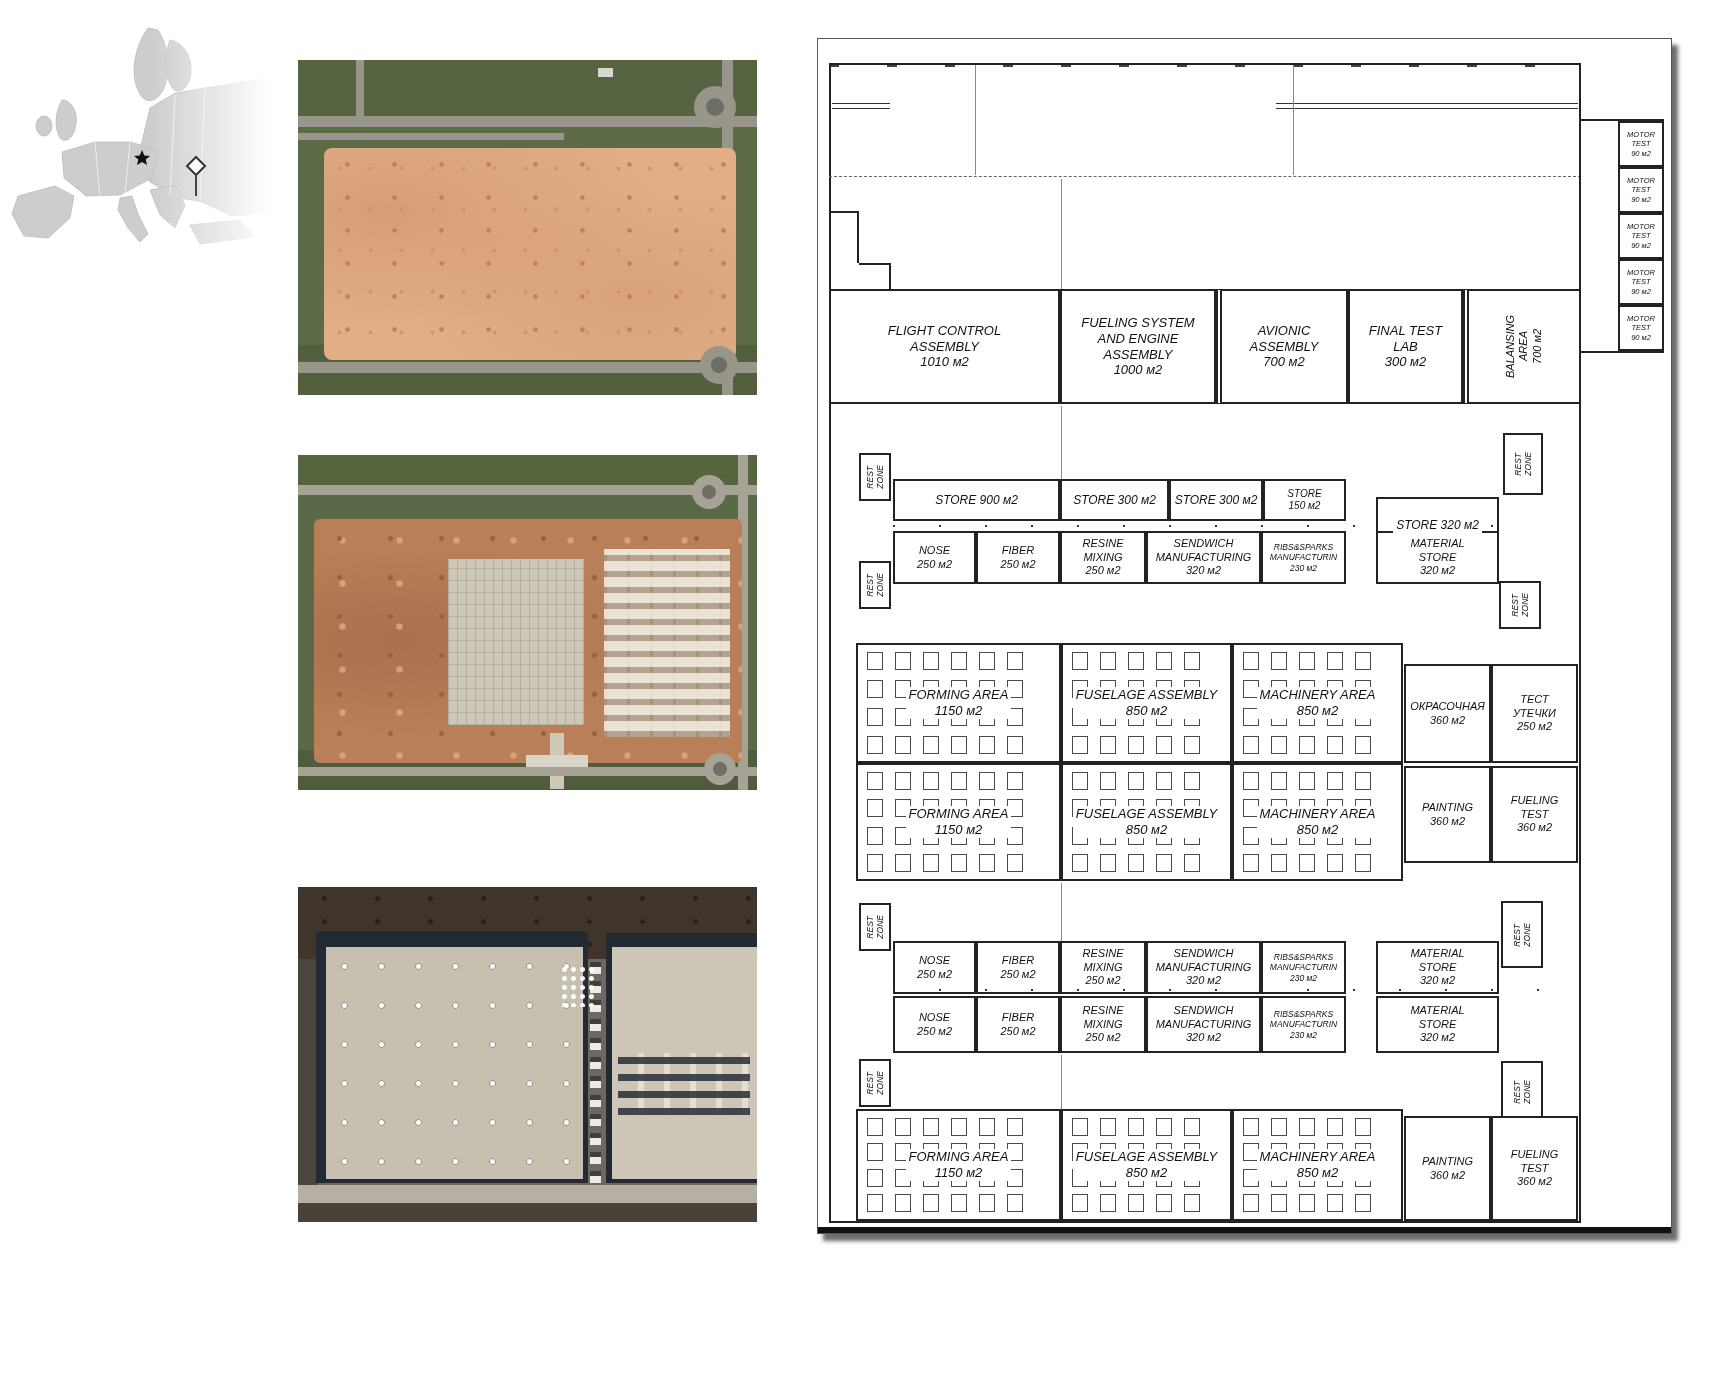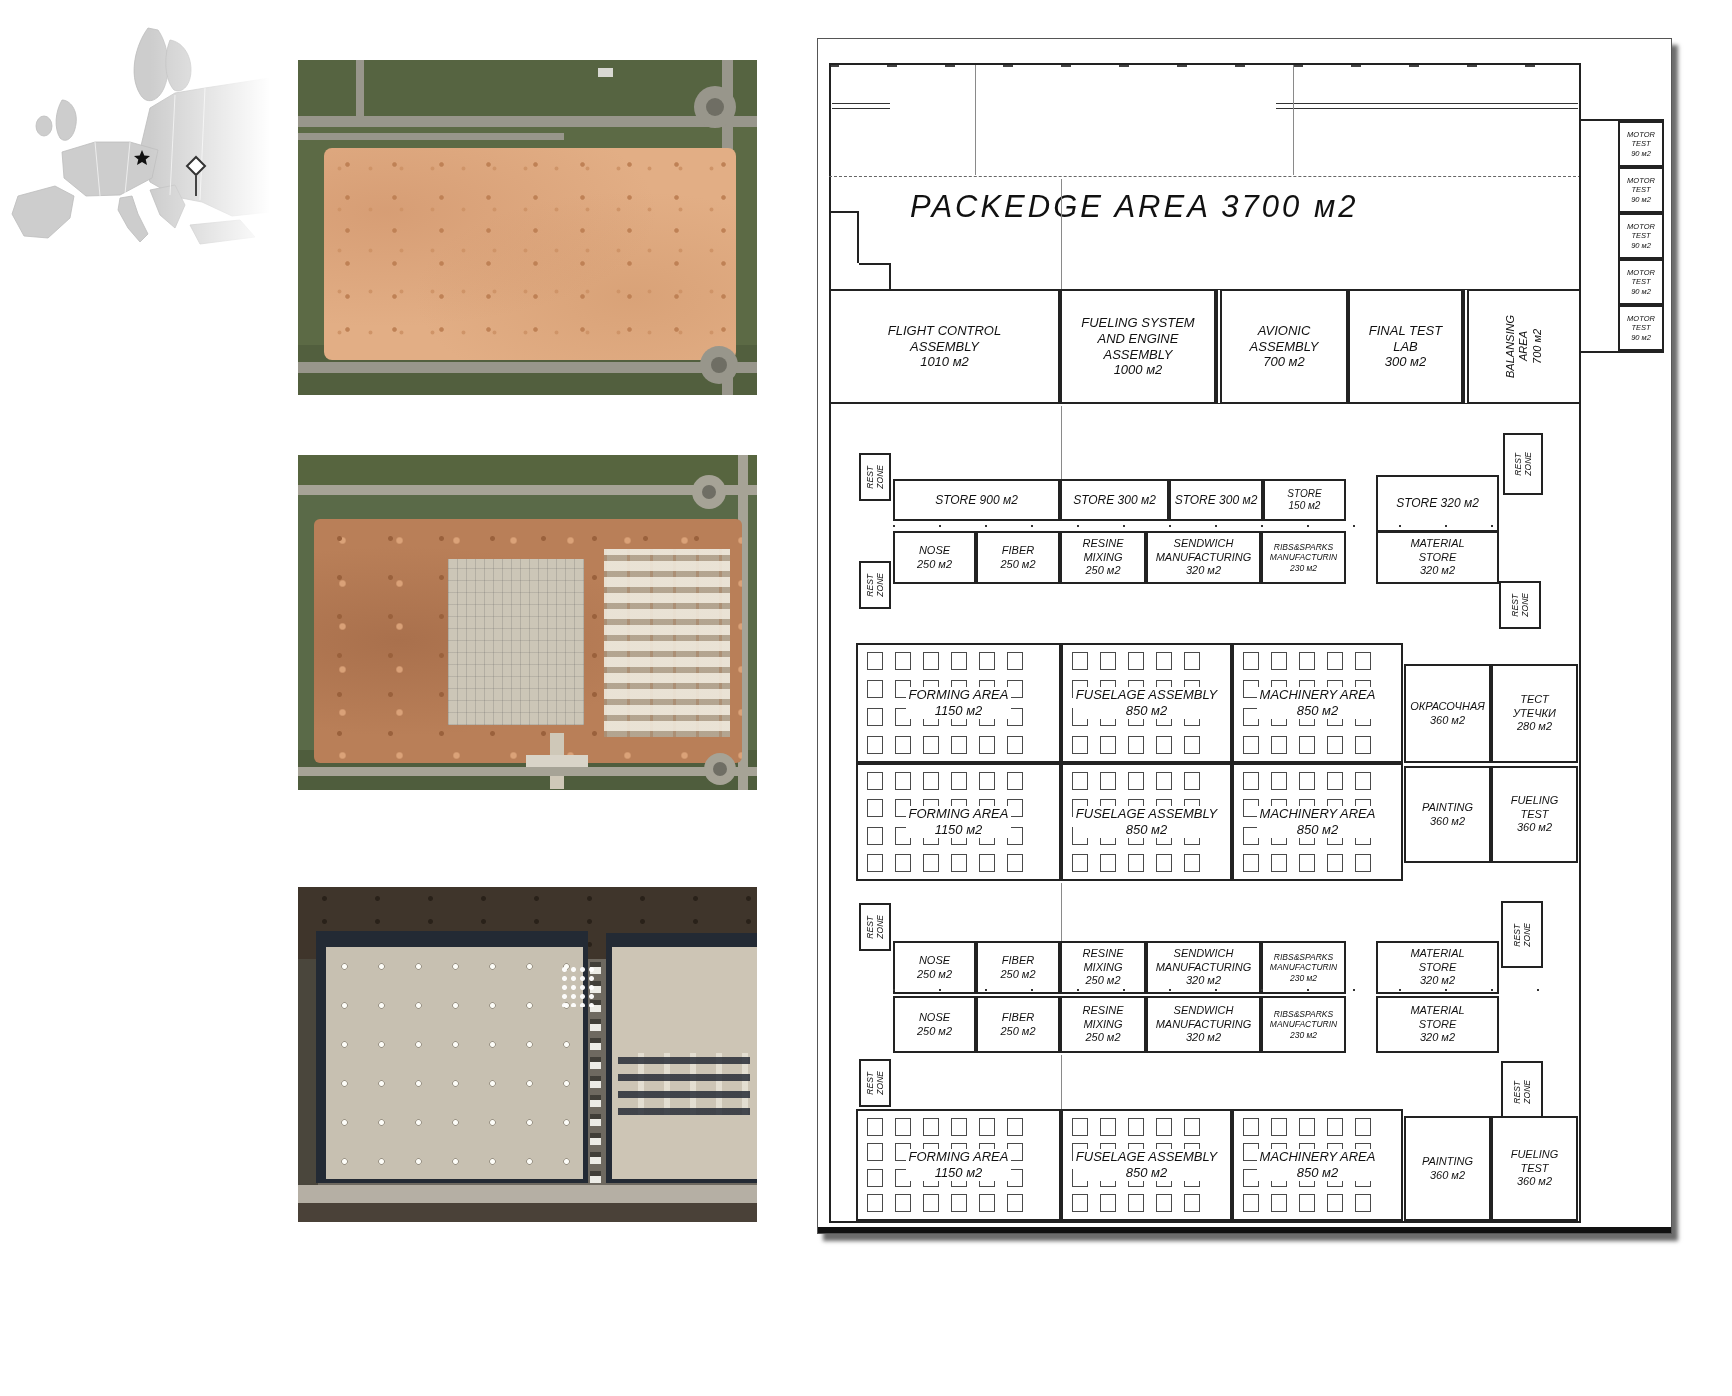--- a/index.html
+++ b/index.html
@@ -162,21 +162,20 @@
 <div id="plan">
   <div id="bldg"></div>
   <div class="ticks" style="left:11px;top:24px;width:752px"></div>
 
   <div class="dline" style="left:14px;top:64px;width:58px"></div>
   <div class="dline" style="left:458px;top:64px;width:302px"></div>
   <div class="vline" style="left:157px;top:26px;height:110px"></div>
   <div class="vline" style="left:475px;top:26px;height:110px"></div>
   <div class="dashline" style="left:11px;top:137px;width:752px"></div>
 
-  <div class="title" style="left:92px;top:150px;width:360px;font-size:31px;letter-spacing:3px;text-align:center">PACKEDGE AREA 3700 м2</div>
   <div class="steps" style="left:11px;top:172px;width:30px;height:52px"></div>
   <div class="steps" style="left:41px;top:224px;width:32px;height:26px"></div>
   <div class="vline" style="left:243px;top:140px;height:110px"></div>
 
   <div class="rm" style="left:11px;top:250px;width:231px;height:115px">
     <span class="lbl f13">FLIGHT CONTROL
 ASSEMBLY
 1010 м2</span>
     </div>
   <div class="rm" style="left:242px;top:250px;width:156px;height:115px">
@@ -244,21 +243,21 @@
   <div class="rm" style="left:242px;top:440px;width:109px;height:42px">
     <span class="lbl f12">STORE 300 м2</span>
     </div>
   <div class="rm" style="left:351px;top:440px;width:94px;height:42px">
     <span class="lbl f12">STORE 300 м2</span>
     </div>
   <div class="rm" style="left:445px;top:440px;width:83px;height:42px">
     <span class="lbl f10">STORE
 150 м2</span>
     </div>
-  <div class="rm" style="left:558px;top:436px;width:123px;height:57px">
+  <div class="rm" style="left:558px;top:458px;width:123px;height:57px">
     <span class="lbl f12">STORE 320 м2</span>
     </div>
   <div class="dotline" style="left:75px;top:486px;width:606px"></div>
 
   <div class="rm" style="left:75px;top:492px;width:83px;height:53px">
     <span class="lbl f11">NOSE
 250 м2</span>
     </div>
   <div class="rm" style="left:158px;top:492px;width:84px;height:53px">
     <span class="lbl f11">FIBER
@@ -376,21 +375,21 @@
     <span class="lbl f13">MACHINERY AREA
 850 м2</span>
     </div>
   <div class="rm" style="left:586px;top:625px;width:87px;height:99px">
     <span class="lbl f11">ОКРАСОЧНАЯ
 360 м2</span>
     </div>
   <div class="rm" style="left:673px;top:625px;width:87px;height:99px">
     <span class="lbl f11">ТЕСТ
 УТЕЧКИ
-280 м2</span>
+250 м2</span>
     </div>
 
   <div class="rm" style="left:38px;top:724px;width:205px;height:118px">
     <div class="sqgrid">
         <span class="sq" style="left: 6px; top: 4px;"></span>
         <span class="sq" style="left: 34px; top: 4px;"></span>
         <span class="sq" style="left: 62px; top: 4px;"></span>
         <span class="sq" style="left: 90px; top: 4px;"></span>
         <span class="sq" style="left: 118px; top: 4px;"></span>
         <span class="sq" style="left: 146px; top: 4px;"></span>

